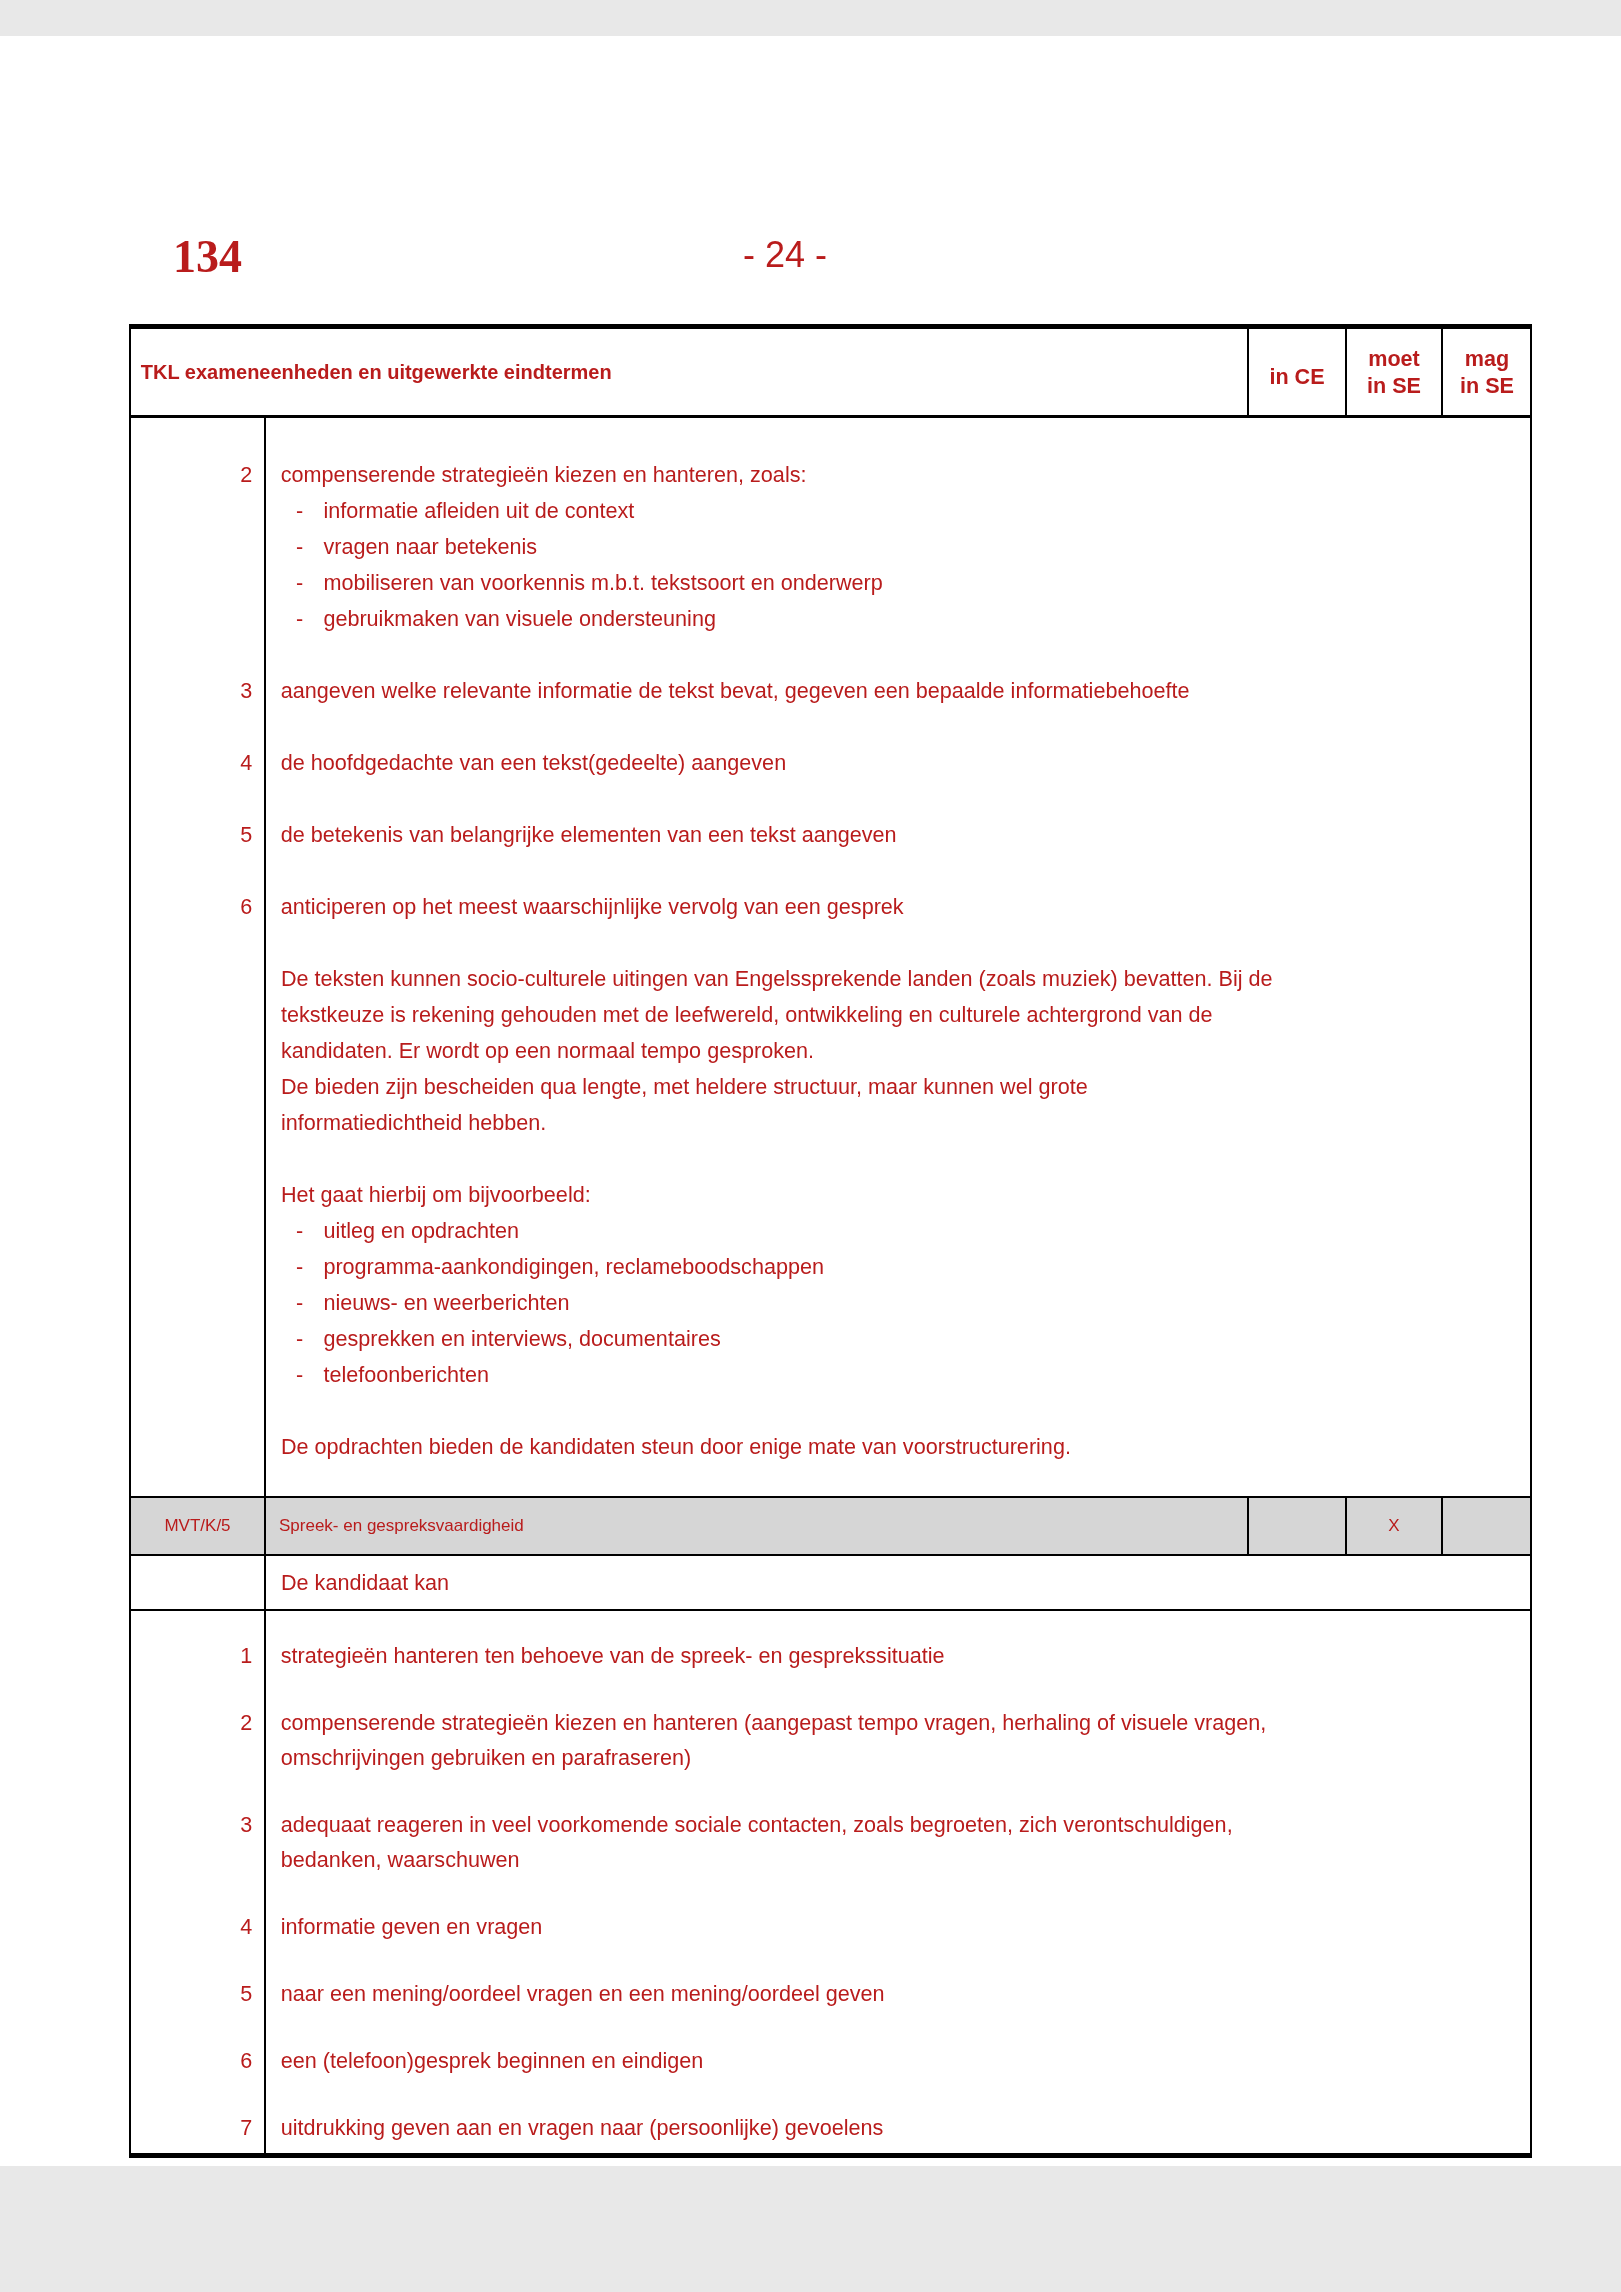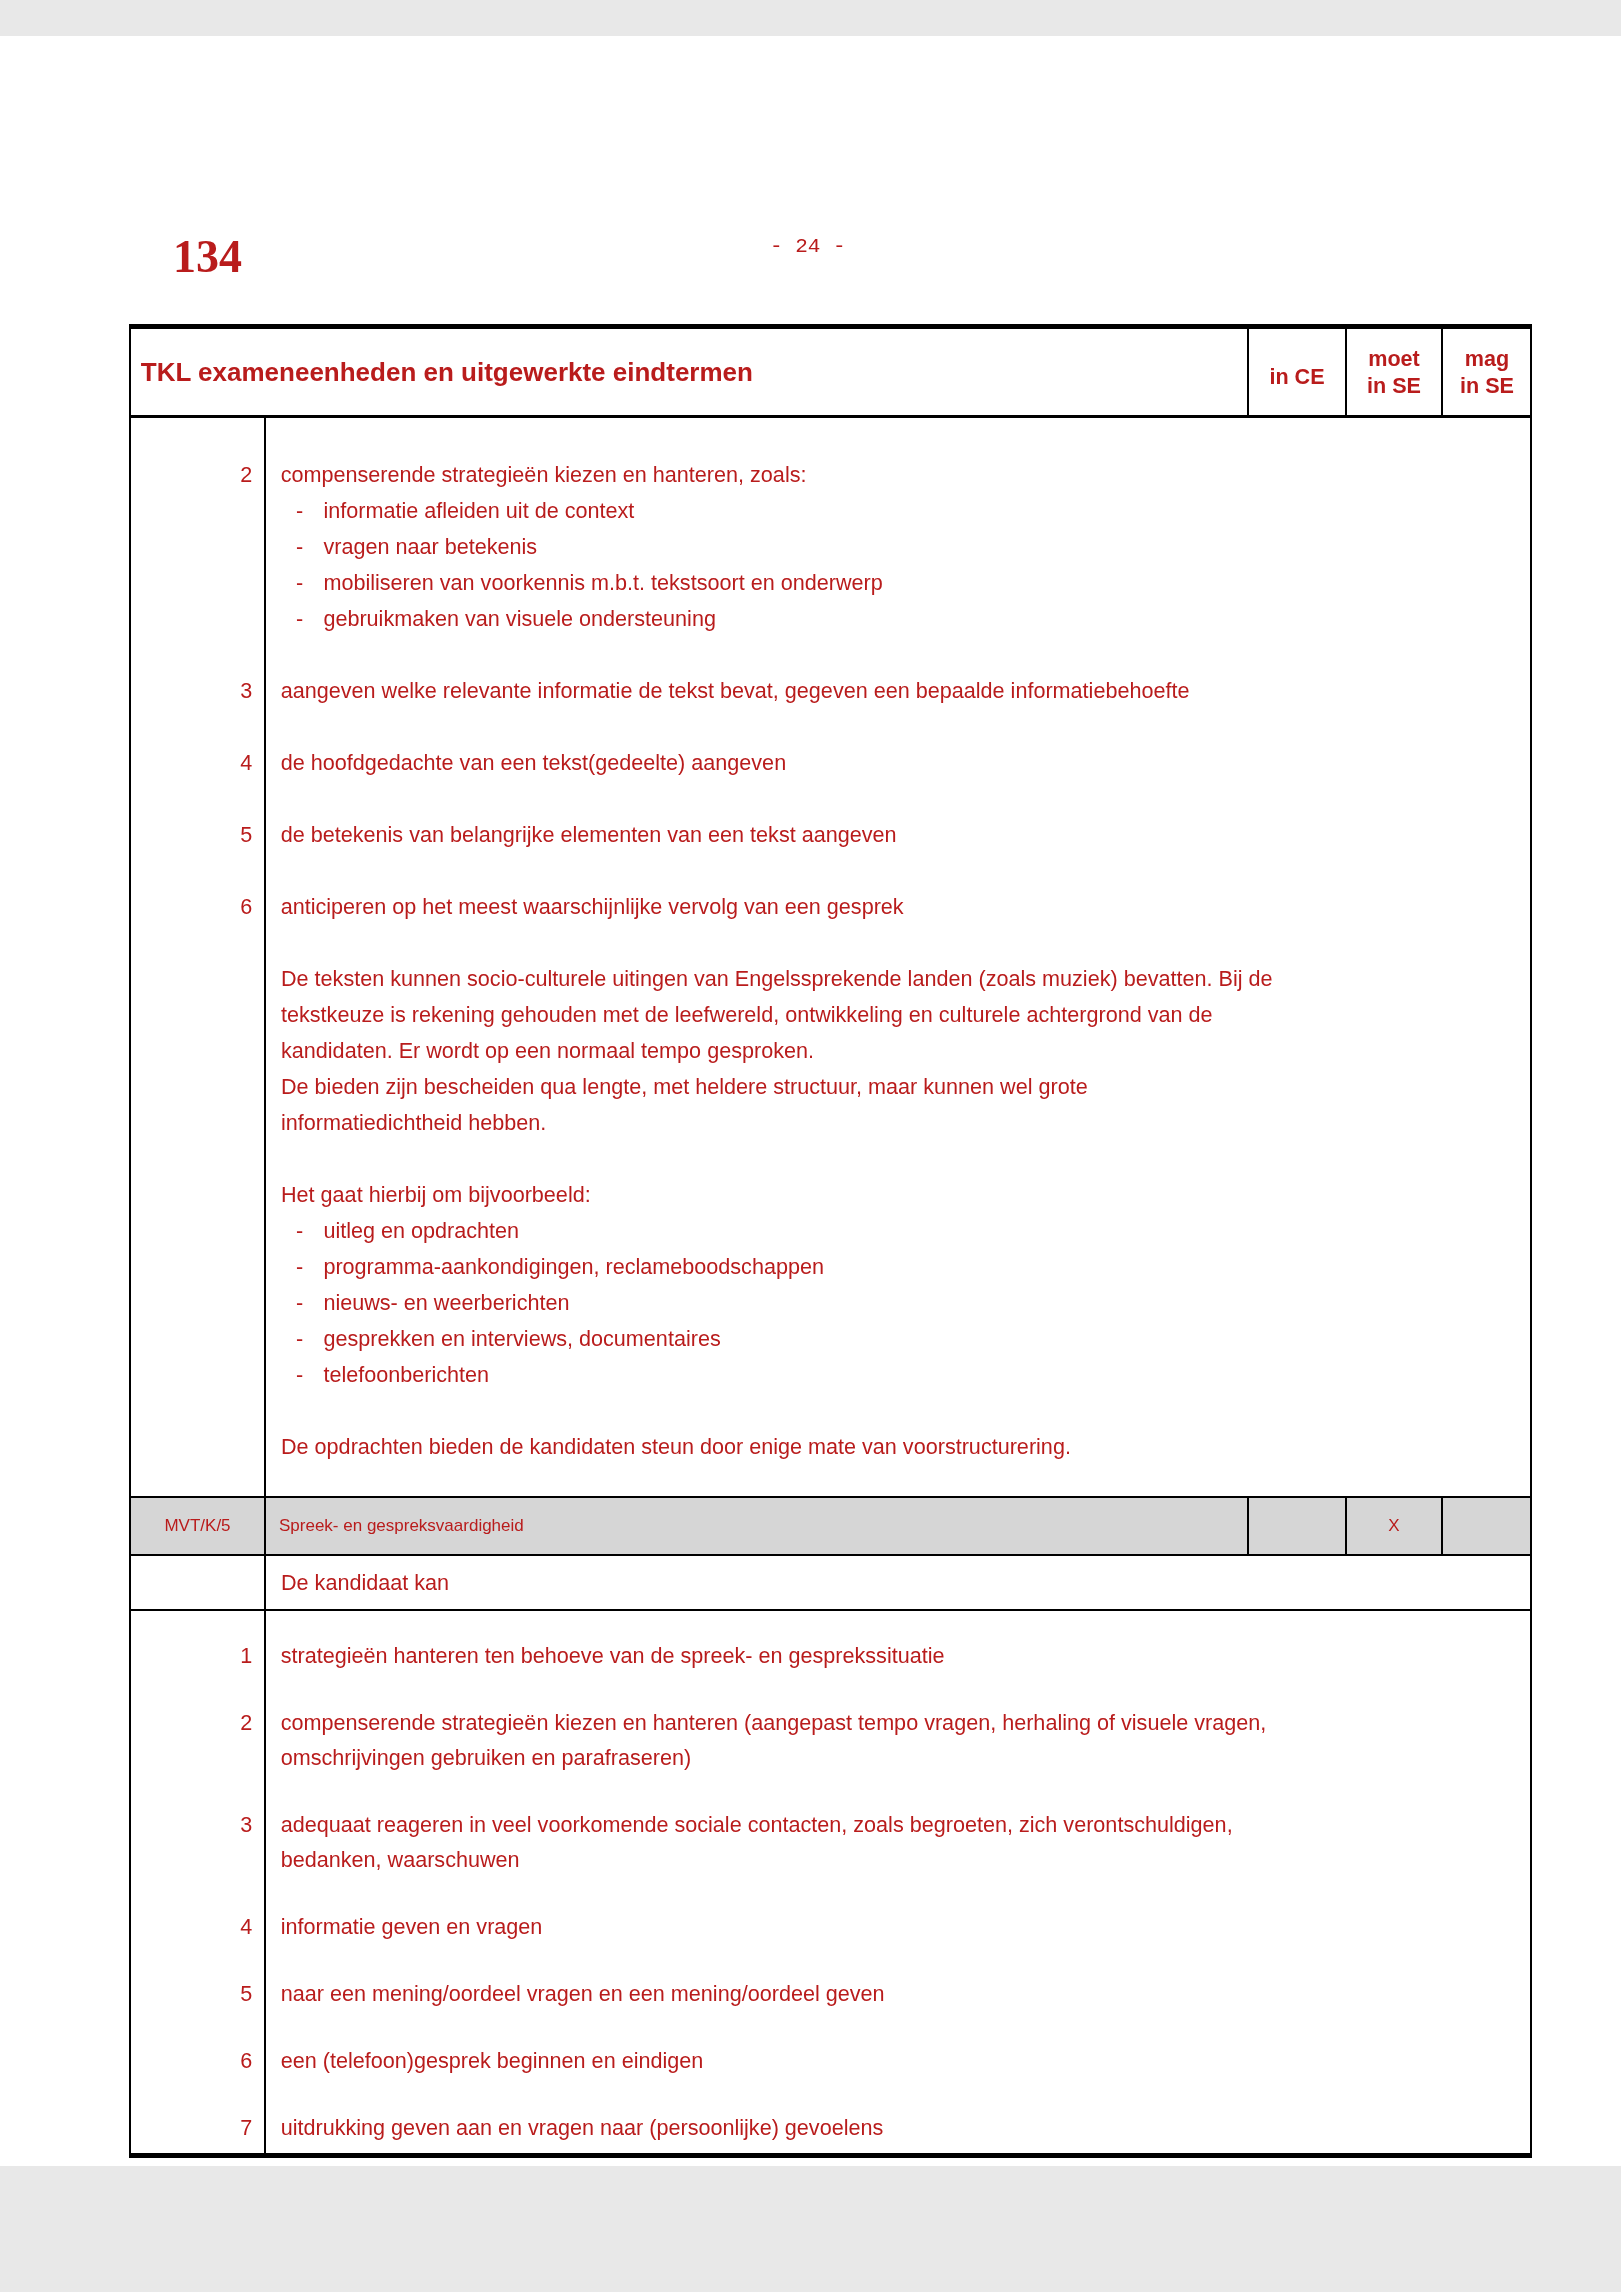--- a/index.html
+++ b/index.html
@@ -12,31 +12,31 @@
     overflow:hidden;
     margin-top:36px;
   }
   
   .pageno-left{
     position:absolute;left:173px;top:198px;
     font-family:"Liberation Serif","DejaVu Serif",serif;
     font-weight:bold;font-size:46px;line-height:1;
   }
   .pageno-center{
-    position:absolute;left:770px;top:199px;
-    font-family:Liberation Mono, monospace;
-    font-size:21px;line-height:1.1;
+    position:absolute;left:743px;top:199px;
+    font-family:Liberation Sans, sans-serif;
+    font-size:36px;line-height:1.1;
   }
   
   .doc-table{position:absolute;left:129px;top:288px;width:1403px;}
   .trow{position:relative;box-sizing:border-box;border-left:2px solid #000;border-right:2.9px solid #000;}
   .vdiv{position:absolute;top:0;bottom:0;width:2px;background:#000;}
   
   .thead{height:94px;border-top:5.9px solid #000;border-bottom:3.9px solid #000;}
-  .cell-title{position:absolute;left:9.8px;top:0;bottom:0;display:flex;align-items:center;font-weight:bold;font-size:26px;text-align:center;}
+  .cell-title{position:absolute;left:9.8px;top:0;bottom:0;display:flex;align-items:center;font-weight:bold;font-size:20px;text-align:center;}
   .cell-ce{position:absolute;left:1118px;width:96px;top:10px;bottom:0;display:flex;align-items:center;justify-content:center;font-weight:bold;font-size:21.6px;}
   .cell-2l{position:absolute;top:0;bottom:0;display:flex;flex-direction:column;align-items:center;justify-content:center;font-weight:bold;font-size:21.6px;line-height:27.4px;}
   .cell-moet{left:1216px;width:94px;}
   .cell-mag{left:1312px;width:88px;}
   
   .tbig{height:1080px;border-bottom:2.9px solid #000;font-size:21.6px;line-height:36px;overflow:hidden;}
   .item{display:flex;}
   .num{flex:none;width:137px;text-align:right;padding-right:15.7px;box-sizing:border-box;}
   .itext{flex:1;padding-left:12.7px;}
   .bullet{display:flex;margin-left:165px;}

